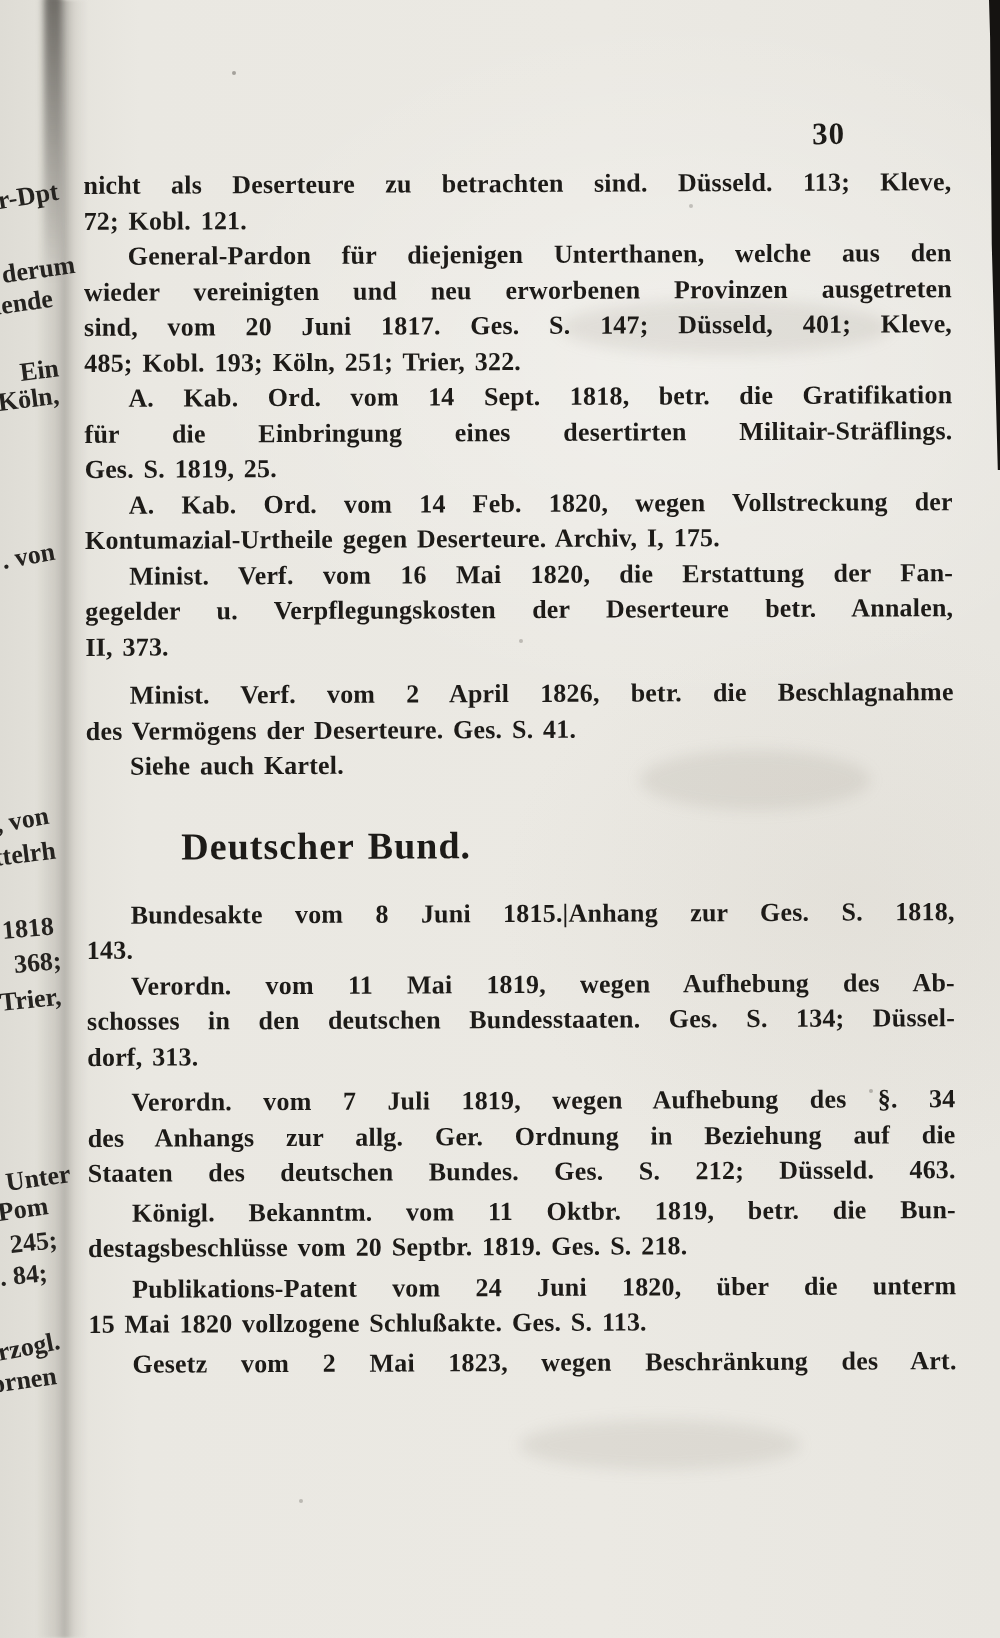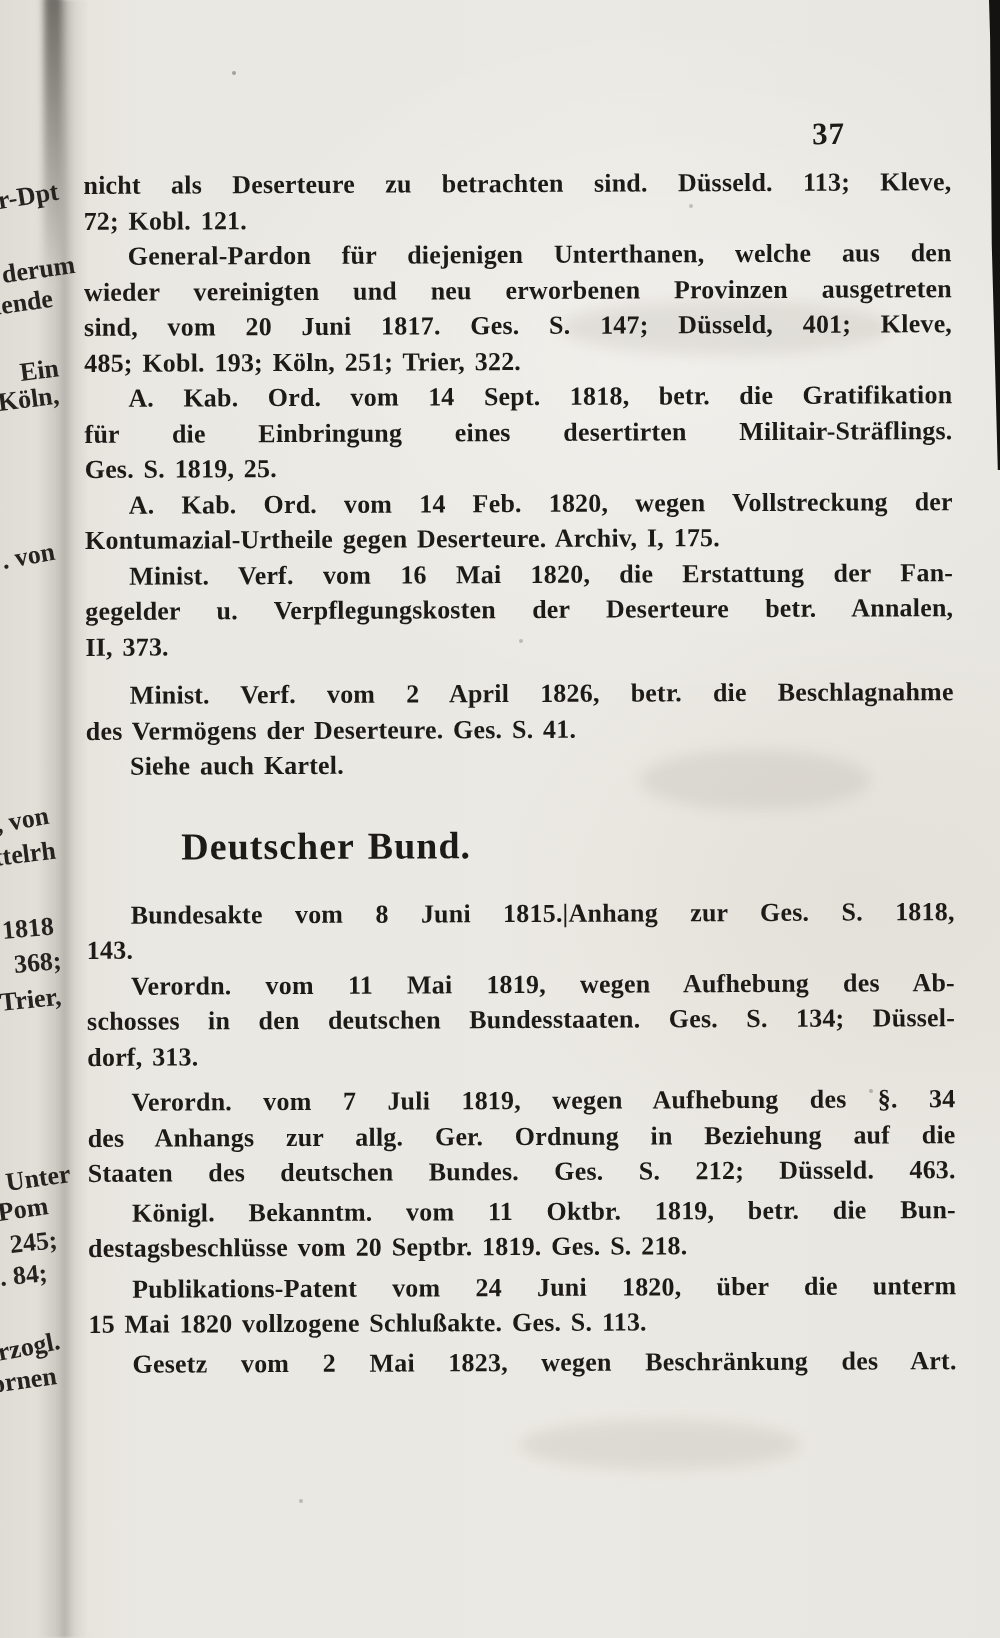--- a/index.html
+++ b/index.html
@@ -101,21 +101,21 @@
 
   <div class="gutter"></div>
   <div class="gutter-top"></div>
   <div class="scan-edge"></div>
 
   <div class="ghost g1"></div>
   <div class="ghost g2"></div>
   <div class="ghost g3"></div>
   <div class="specks"></div>
 
-  <div class="page-number">37</div>
+  <div class="page-number">30</div>
 
   <div>
     <span class="frag" style="left:-2px;  top:186px;  transform:rotate(-9deg);">r-Dpt</span>
     <span class="frag" style="left:2px;   top:260px;  transform:rotate(-8deg);">derum</span>
     <span class="frag" style="left:-6px;  top:292px;  transform:rotate(-8deg);">lende</span>
     <span class="frag" style="left:20px;  top:358px;  transform:rotate(-7deg);">Ein</span>
     <span class="frag" style="left:-2px;  top:388px;  transform:rotate(-7deg);">Köln,</span>
     <span class="frag" style="left:2px;   top:546px;  transform:rotate(-10deg);">. von</span>
     <span class="frag" style="left:-4px;  top:810px;  transform:rotate(-10deg);">, von</span>
     <span class="frag" style="left:-6px;  top:843px;  transform:rotate(-7deg);">ttelrh</span>

